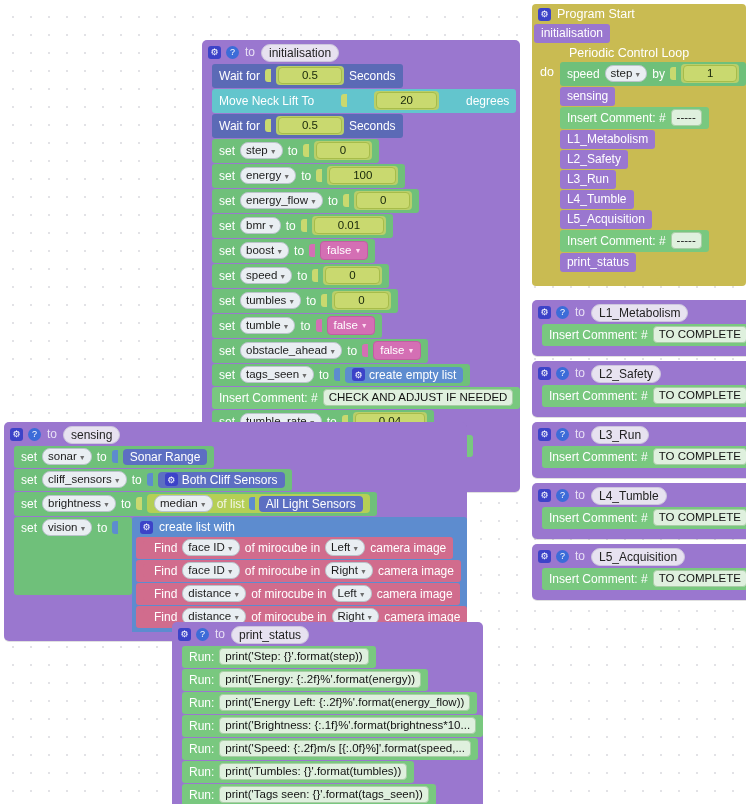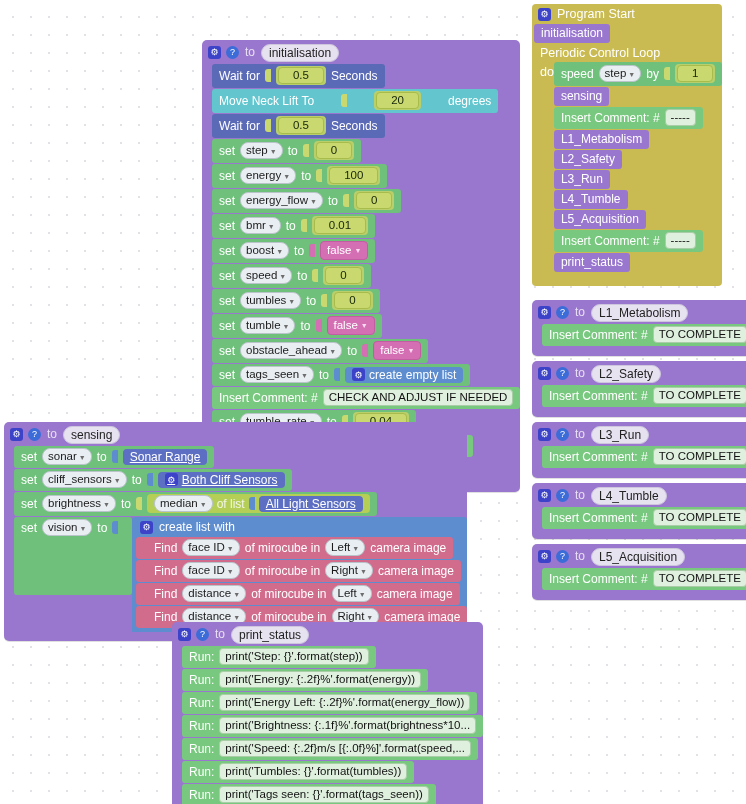--- a/index.html
+++ b/index.html
@@ -69,21 +69,21 @@
 
   .fld{
     background:#e9eef2;color:#1b1b1b;
     border:1px solid #b9c3ca;border-radius:8px;
     padding:0 5px;font-size:11.5px;line-height:15px;
     display:inline-flex;align-items:center;gap:2px;
   }
   .fld .car{font-size:7px;color:#6d6d6d;transform:translateY(1px);}
   .num{
     background:#c9d96f;border:1px solid #a7bc4a;color:#16250a;
-    border-radius:4px;padding:0 14px;font-size:11.5px;line-height:15px;
+    border-radius:4px;padding:0 23px;font-size:11.5px;line-height:15px;
     display:inline-block;
   }
   .numw{background:#b8cf6b;border-radius:4px;padding:1px 2px;display:inline-flex;align-items:center;}
   .bool{
     background:#d46fb4;border-radius:4px;padding:1px 6px;
     display:inline-flex;align-items:center;gap:3px;color:#fff;
     border:1px solid #c25da3;font-size:11.5px;line-height:15px;justify-content:center;
   }
   .bool .car{font-size:7px;color:#ffd9f1;}
   .txtfld{
@@ -100,29 +100,29 @@
   .plug.b{background:#5d8ccf;}
   .plug.pk{background:#d16c8d;}
   .plug.tl{background:#c9d96f;}
 
   
   .rep{
     display:inline-flex;align-items:center;gap:4px;
     border-radius:4px;padding:1px 7px;color:#fff;font-size:12px;
     white-space:nowrap;
   }
-  .rep.blue{background:#5d6fc2;text-decoration:underline;}
+  .rep.blue{background:#5d6fc2;}
   .rep.listblue{background:#5d8ccf;}
   .rep.green{background:#b5cf56;color:#1d2a09;}
 
   
   .startblk{background:#c9bb52;border-radius:4px;padding-bottom:7px;width:max-content;}
   .start-head{display:flex;align-items:center;gap:6px;color:#fff;padding:3px 12px 3px 6px;font-size:12.5px;}
-  .loop-label{color:#fff;padding:2px 22px 2px 6px;font-size:12.5px;}
-  .loop-do{display:flex;padding-left:6px;align-items:flex-start;}
+  .loop-label{color:#fff;padding:2px 22px 2px 6px;font-size:12.5px;margin-left:29px;}
+  .loop-do{display:flex;gap:6px;padding-left:6px;align-items:flex-start;}
   .do-word{color:#fff;font-size:12.5px;padding-top:3px;}
   .loop-inner{display:flex;flex-direction:column;}
 
   
   .sensing-vision{display:flex;align-items:flex-start;}
   .vision-left{background:#6fc07a;width:118px;border-radius:3px;min-height:78px;}
   .listcol{display:flex;flex-direction:column;}
   .listhead{background:#5d8ccf;color:#fff;display:flex;align-items:center;gap:6px;padding:3px 8px;border-radius:3px 3px 0 0;}
   .listrows{background:#5d8ccf;padding:0 0 4px 4px;display:flex;flex-direction:column;gap:1px;}
 </style>

